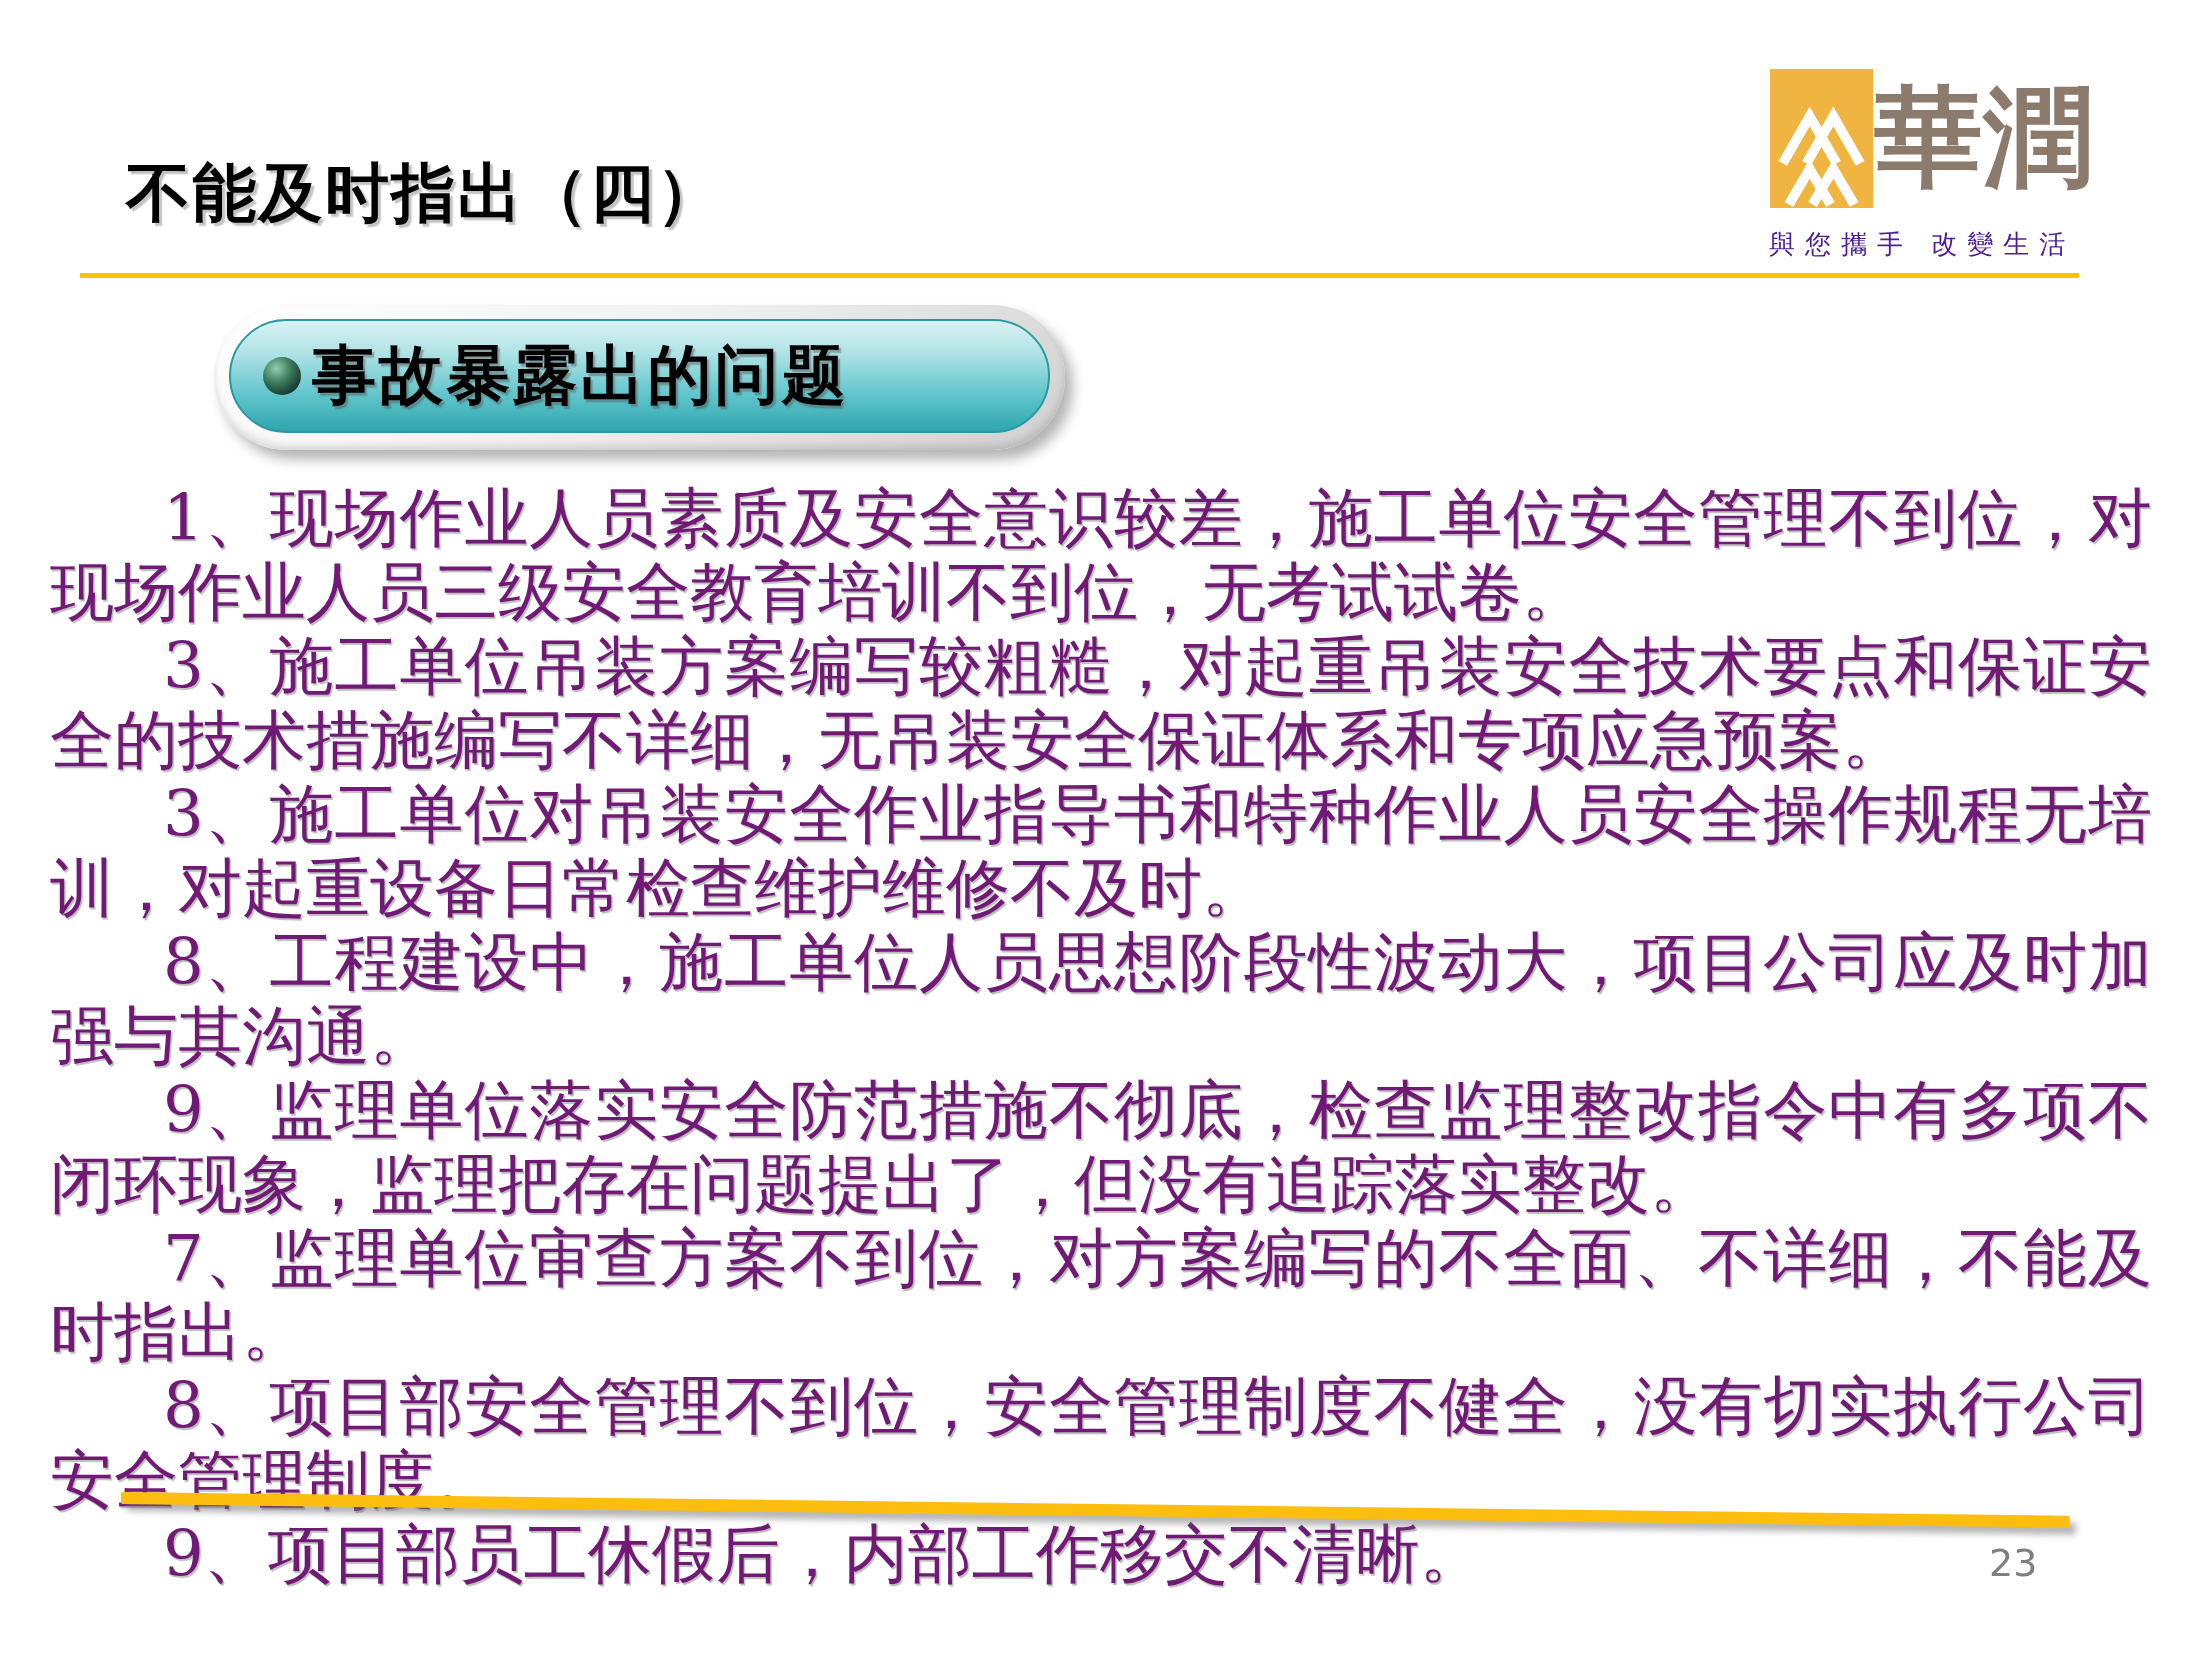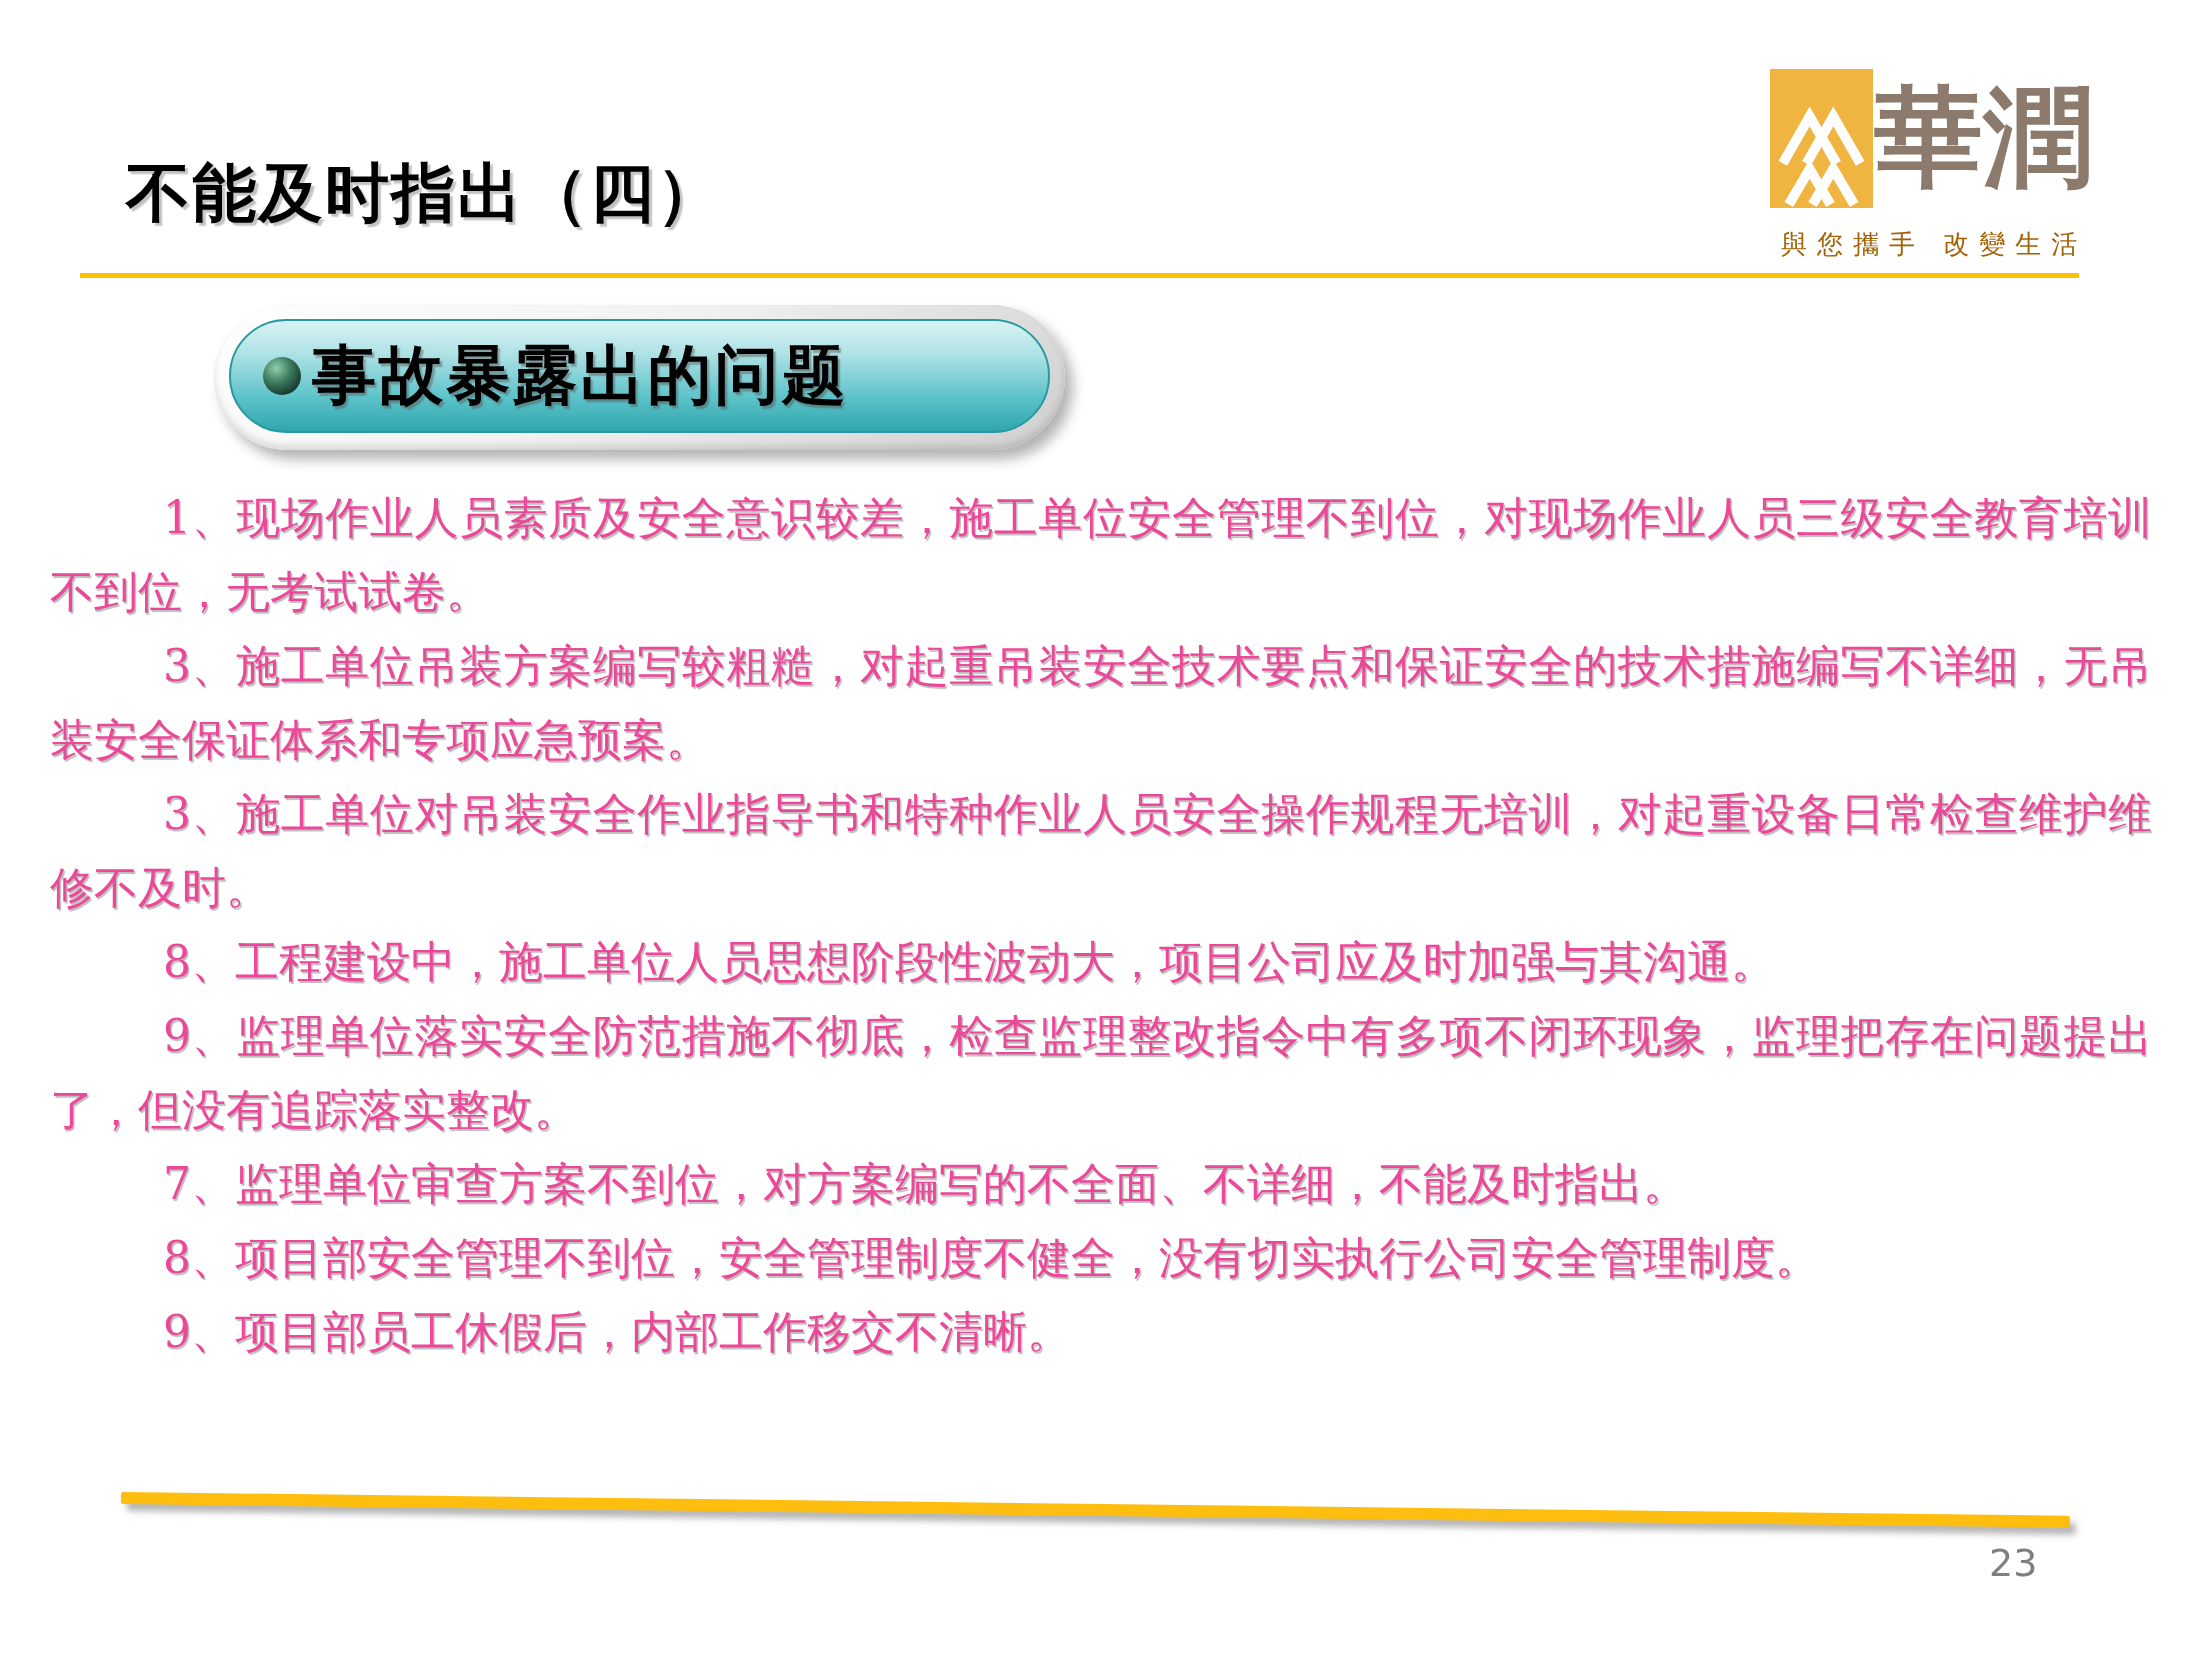--- a/index.html
+++ b/index.html
@@ -30,22 +30,22 @@
     background:#F0B441;
   }
   .logo-square svg{position:absolute;left:0;top:0;}
   .logo-brand{
     position:absolute;left:113px;top:0px;
     font-size:109px;font-weight:bold;color:#8C7B6C;
     font-family:"DejaVu Serif","Liberation Serif",serif;
     white-space:nowrap;line-height:145px;text-align:center;
   }
   .logo-tagline{
-    position:absolute;left:20px;top:162px;
-    font-size:26px;color:#a16207;letter-spacing:10px;white-space:nowrap;
+    position:absolute;left:8px;top:162px;
+    font-size:26px;color:#4c1d95;letter-spacing:10px;white-space:nowrap;
   }
 
   
   .banner-outer{
     position:absolute;left:214px;top:305px;width:851px;height:145px;
     border-radius:73px;
     background:linear-gradient(145deg,#ffffff 0%,#f2f2f2 45%,#cfcfcf 100%);
     box-shadow:7.7px 9.2px 12.3px rgba(0,0,0,0.30), inset 0 -4.6px 7.7px rgba(0,0,0,0.12);
   }
   .banner-inner{
@@ -62,21 +62,21 @@
   }
   .banner-label{
     font-size:64px;font-weight:bold;color:#000;
     letter-spacing:3.1px;margin-left:10.7px;white-space:nowrap;
     text-shadow:2.3px 3.1px 1.5px rgba(90,90,90,0.5);
   }
 
   
   .content{
     position:absolute;left:50px;top:481px;width:2102px;
-    font-size:44px;line-height:74px;color:#ec4899;
+    font-size:64px;line-height:74px;color:#701a75;
     text-align:justify;
     text-shadow:1.5px 2.3px 0.8px rgba(110,110,110,0.45);
   }
   .content p{margin:0;text-indent:113px;}
 
   
   .bottom-line{
     position:absolute;left:121px;top:1492px;width:1949px;height:12.3px;
     background:#FDBE10;border-radius:2.3px;
     transform:rotate(0.7deg);transform-origin:left top;

